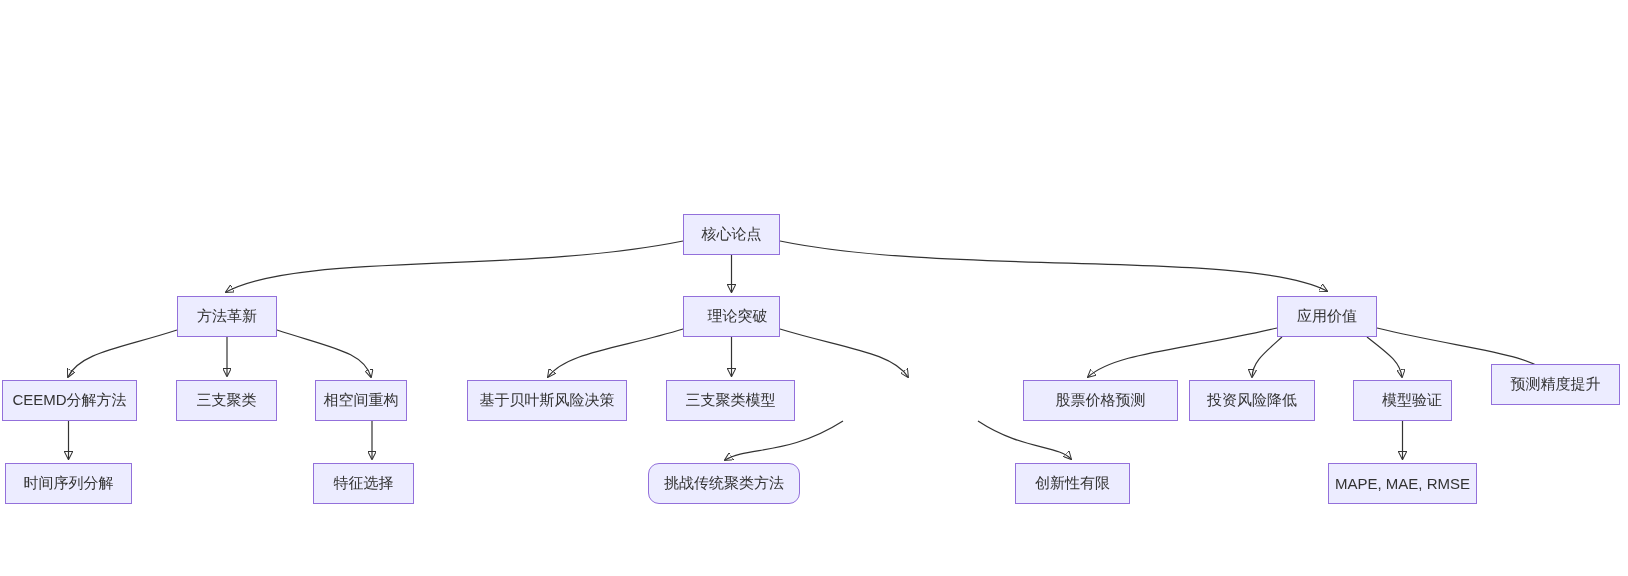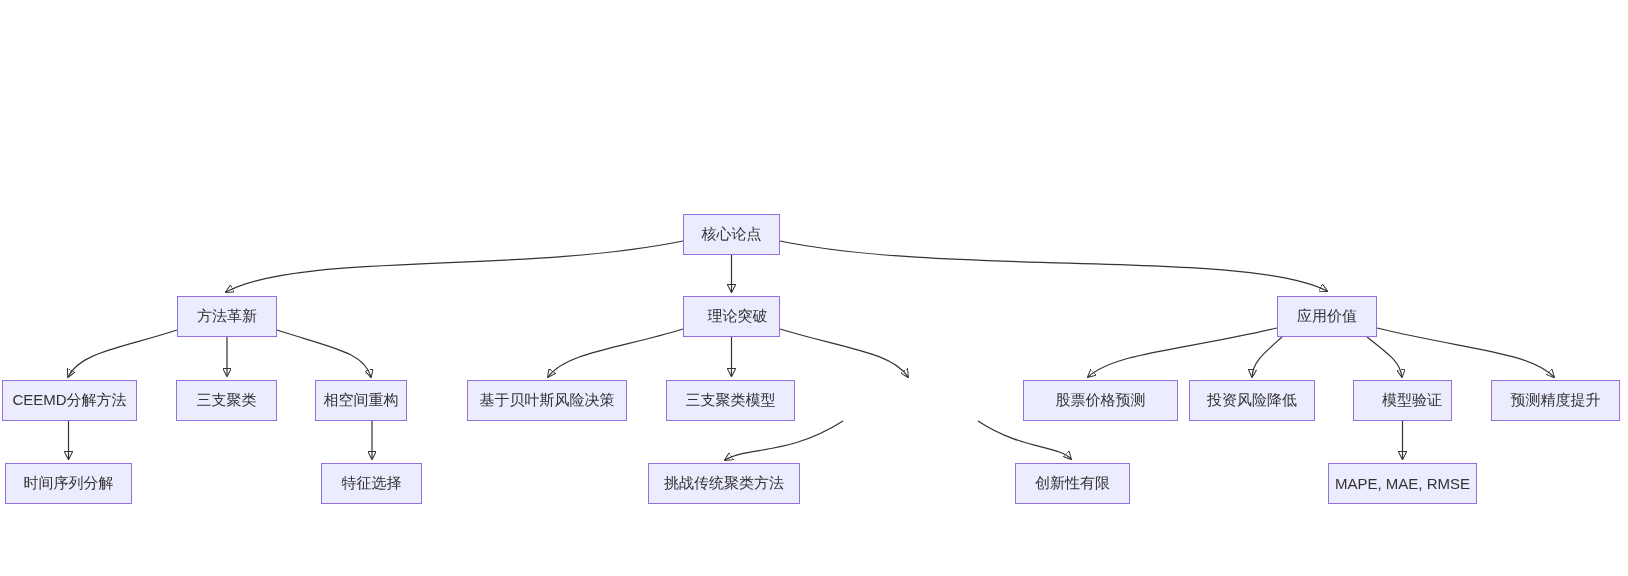--- a/index.html
+++ b/index.html
@@ -74,21 +74,21 @@
   <div class="node" style="left:1277px;top:296px;width:100px;">应用价值</div>
 
   <div class="node" style="left:2px;top:380px;width:135px;">CEEMD分解方法</div>
   <div class="node" style="left:176px;top:380px;width:101px;">三支聚类</div>
   <div class="node" style="left:315px;top:380px;width:92px;">相空间重构</div>
   <div class="node" style="left:467px;top:380px;width:160px;">基于贝叶斯风险决策</div>
   <div class="node" style="left:666px;top:380px;width:129px;">三支聚类模型</div>
   <div class="node" style="left:1023px;top:380px;width:155px;">股票价格预测</div>
   <div class="node" style="left:1189px;top:380px;width:126px;">投资风险降低</div>
   <div class="node" style="left:1353px;top:380px;width:99px;padding-left:19px;">模型验证</div>
-  <div class="node" style="left:1491px;top:380px;width:129px;">预测精度提升</div>
+  <div class="node" style="left:1491px;top:364px;width:129px;">预测精度提升</div>
 
   <div class="node" style="left:5px;top:463px;width:127px;">时间序列分解</div>
-  <div class="node" style="left:321px;top:463px;width:101px;">特征选择</div>
-  <div class="node" style="left:648px;top:463px;width:152px;">挑战传统聚类方法</div>
+  <div class="node" style="left:313px;top:463px;width:101px;">特征选择</div>
+  <div class="node" style="left:648px;top:463px;width:152px;border-radius:11px;">挑战传统聚类方法</div>
   <div class="node" style="left:1015px;top:463px;width:115px;">创新性有限</div>
   <div class="node" style="left:1328px;top:463px;width:149px;">MAPE, MAE, RMSE</div>
 
 </div>
 
 </body></html>

